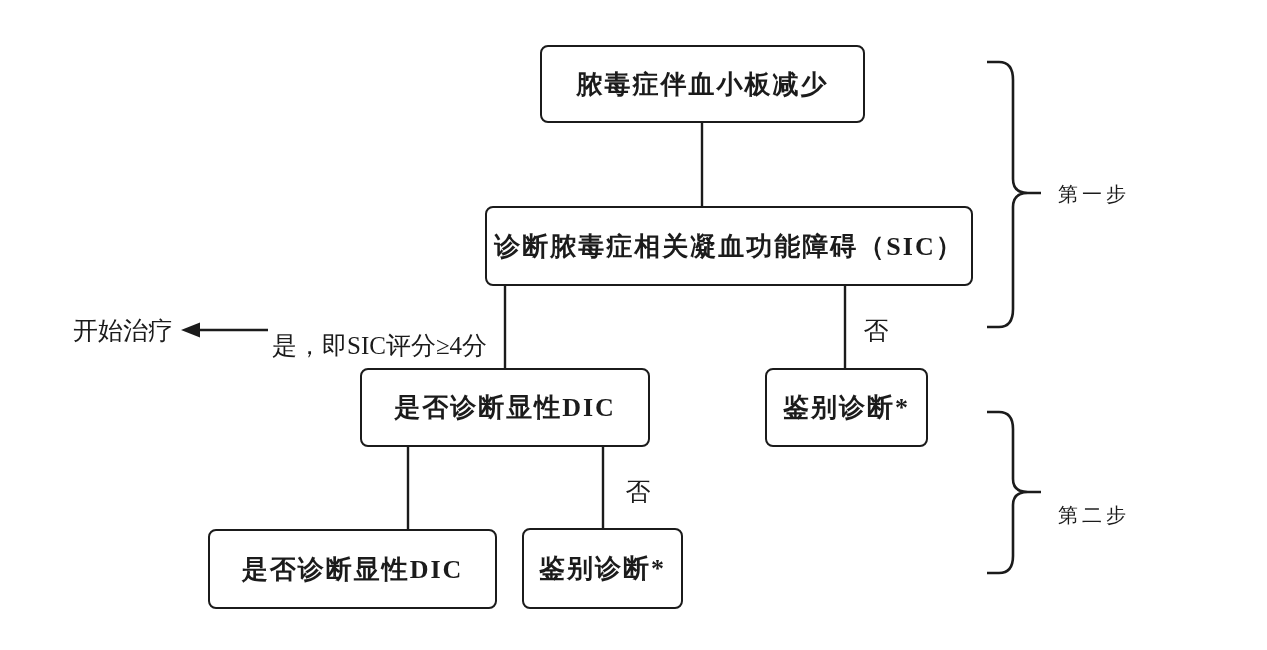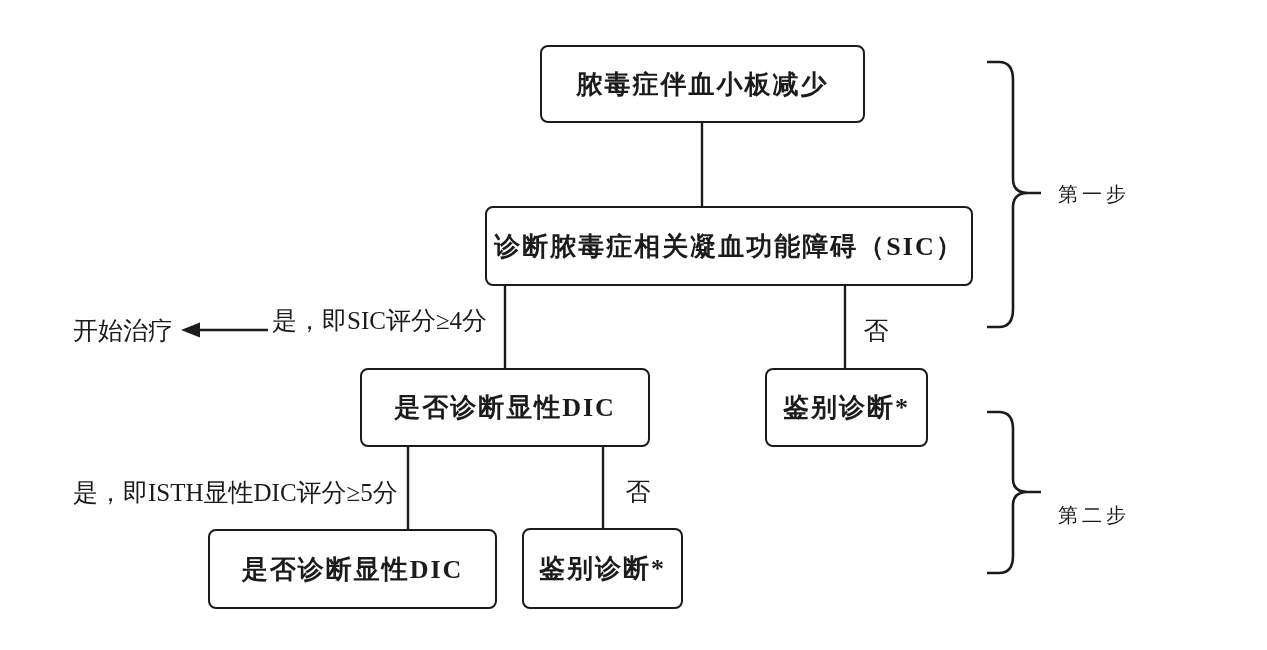--- a/index.html
+++ b/index.html
@@ -66,21 +66,21 @@
   
   #n1 { left: 540px; top: 45px;  width: 325px; height: 78px; }
   #n2 { left: 457px; top: 206px; width: 488px; height: 80px; margin-left: 28px; }
   #n3 { left: 360px; top: 368px; width: 290px; height: 79px; }
   #n4 { left: 765px; top: 368px; width: 163px; height: 79px; }
   #n5 { left: 208px; top: 529px; width: 289px; height: 80px; }
   #n6 { left: 522px; top: 528px; width: 161px; height: 81px; }
 
   
   #lbl-start     { left: 73px;  top: 317px; }
-  #lbl-yes-sic   { left: 272px; top: 307px; }
+  #lbl-yes-sic   { left: 272px; top: 332px; }
   #lbl-no-upper  { left: 862px; top: 317px; width: 28px; text-align: center; }
   #lbl-yes-isth  { left: 73px;  top: 479px; }
   #lbl-no-lower  { left: 624px; top: 478px; width: 28px; text-align: center; }
   #lbl-step1     { left: 1058px; top: 179px; }
   #lbl-step2     { left: 1058px; top: 500px; }
 </style>
 </head>
 <body>
 
 <div class="stage">
@@ -118,21 +118,20 @@
   <div class="node" id="n5">是否诊断显性DIC</div>
 
   <div class="node" id="n6">鉴别诊断*</div>
 
   <div class="lbl" id="lbl-start">开始治疗</div>
 
   <div class="lbl" id="lbl-yes-sic">是，即SIC评分≥4分</div>
 
   <div class="lbl" id="lbl-no-upper">否</div>
 
-  <div class="lbl" id="lbl-yes-isth">是，即ISTH显性DIC评分≥5分</div>
 
   <div class="lbl" id="lbl-no-lower">否</div>
 
   <div class="step-lbl" id="lbl-step1">第一步</div>
 
   <div class="step-lbl" id="lbl-step2">第二步</div>
 
 </div>
 
 </body></html>

